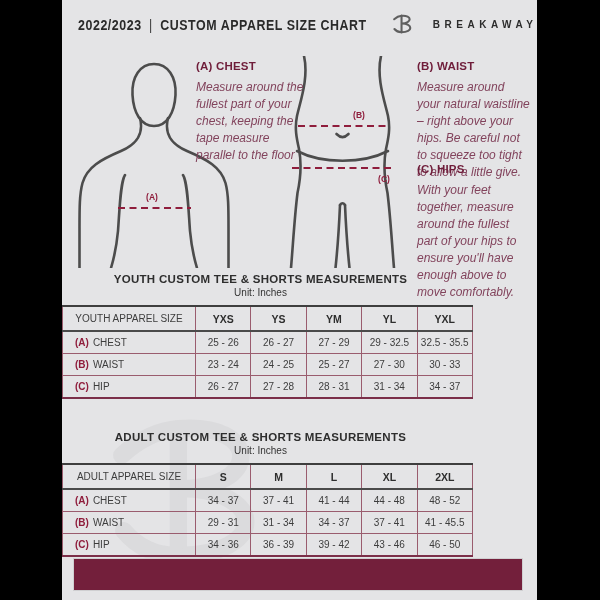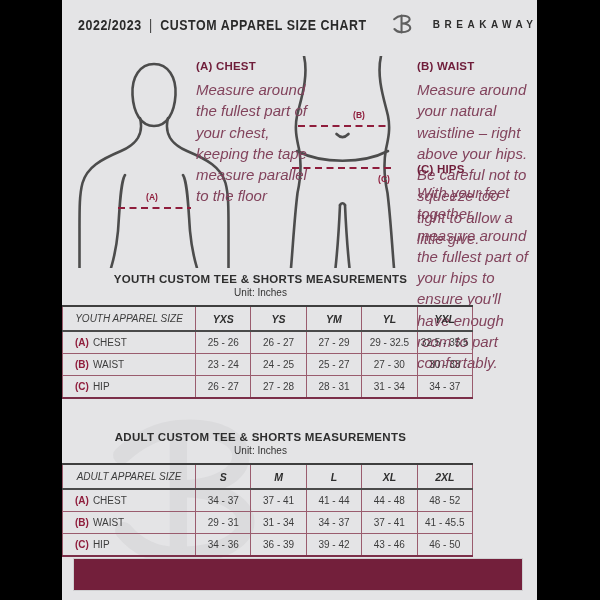--- a/index.html
+++ b/index.html
@@ -16,34 +16,34 @@
   .brand{display:flex;align-items:center;gap:15px;}
   .brand-name{font-size:10px;font-weight:bold;letter-spacing:4.5px;color:#2c2c2c;}
 
   
   .fig{position:absolute;}
   .fig path,.fig ellipse{fill:none;stroke:#4c4c4c;stroke-width:2.6;stroke-linecap:round;}
   .dash{stroke:#8f1d3c !important;stroke-width:2.2 !important;stroke-dasharray:7 4.5;}
   .figlabel{font-family:"Liberation Sans",sans-serif;font-size:8.5px;font-weight:bold;fill:#8f1d3c;stroke:none;}
   .instr{position:absolute;width:114px;}
   .instr h3{margin:0 0 7px 0;font-size:11.5px;font-weight:bold;color:#6f1d3a;letter-spacing:.2px;}
-  .instr p{margin:0;font-size:15px;line-height:1.42;font-style:italic;color:#82435c;}
+  .instr p{margin:0;font-size:12px;line-height:1.42;font-style:italic;color:#82435c;}
 
   
   .tblock{position:absolute;left:0;width:397px;text-align:center;z-index:1;}
   .tblock h2{margin:0;font-size:11.5px;font-weight:bold;color:#2e2e2e;letter-spacing:.3px;}
   .tblock .unit{font-size:10px;color:#333;margin-top:2px;}
   table{border-collapse:collapse;table-layout:fixed;width:410px;margin:7px auto 0;background:transparent;}
   col.c0{width:133px;} col.cn{width:55.4px;}
   th,td{border:1px solid #9a5c6e;font-size:10px;color:#3d3d3d;padding:0;height:21px;
         text-align:center;vertical-align:middle;background:transparent;}
   thead th{height:23px;font-weight:bold;color:#2e2e2e;font-size:10.5px;}
   thead th.first{font-weight:400;font-size:10px;color:#3d3d3d;}
   table{border-top:2px solid #3e3e3e;border-bottom:2px solid #7b2f49;}
-  thead th{border-top:2px solid #3e3e3e;border-bottom:2px solid #4a4a4a;font-style:italic;}
+  thead th{border-top:2px solid #3e3e3e;border-bottom:2px solid #4a4a4a;}
   td.rowlabel{text-align:left;padding-left:12px;}
   .mk{color:#8f1d3c;font-weight:bold;margin-right:4px;}
   table, th:first-child, td:first-child{border-left:1px solid #9a5c6e;}
 
   
   .watermark{position:absolute;left:28px;top:392px;z-index:0;opacity:.6;}
   .watermark path{fill:none;stroke:#d6d6d8;stroke-width:2.6;stroke-linecap:round;}
   .logo path{fill:none;stroke:#5f5f5f;stroke-width:2.4;stroke-linecap:round;}
   .footer-bar{position:absolute;left:11px;top:558px;width:450px;height:33px;
         background:#731f3b;border:1.5px solid #cfcfd1;box-sizing:border-box;z-index:2;}
@@ -97,21 +97,21 @@
   <div class="instr" style="left:134px;top:60px;">
     <h3>(A) CHEST</h3>
     <p>Measure around the fullest part of your chest, keeping the tape measure parallel to the floor</p>
   </div>
   <div class="instr" style="left:355px;top:60px;">
     <h3>(B) WAIST</h3>
     <p>Measure around your natural waistline – right above your hips. Be careful not to squeeze too tight to allow a little give.</p>
   </div>
   <div class="instr" style="left:355px;top:163px;">
     <h3>(C) HIPS</h3>
-    <p>With your feet together, measure around the fullest part of your hips to ensure you'll have enough room to part comfortably.</p>
+    <p>With your feet together, measure around the fullest part of your hips to ensure you'll have enough above to move comfortably.</p>
   </div>
 
   <svg class="watermark" width="230" height="200" viewBox="0 0 30 30">
     <path d="M11 5.5 L11 24.5"></path>
     <path d="M11 5.5 C 23.5 4.5 23.5 14.5 11 14.5 C 24.5 14.5 24.5 24.5 11 24.5"></path>
     <path d="M2.5 9.5 C 5.5 6.8 8.2 5.7 11 5.5"></path>
     <path d="M11 24.5 C 7.6 24.6 4.8 23.2 2.8 20.8"></path>
   </svg>
 
   <div class="tblock" style="top:273px;">

